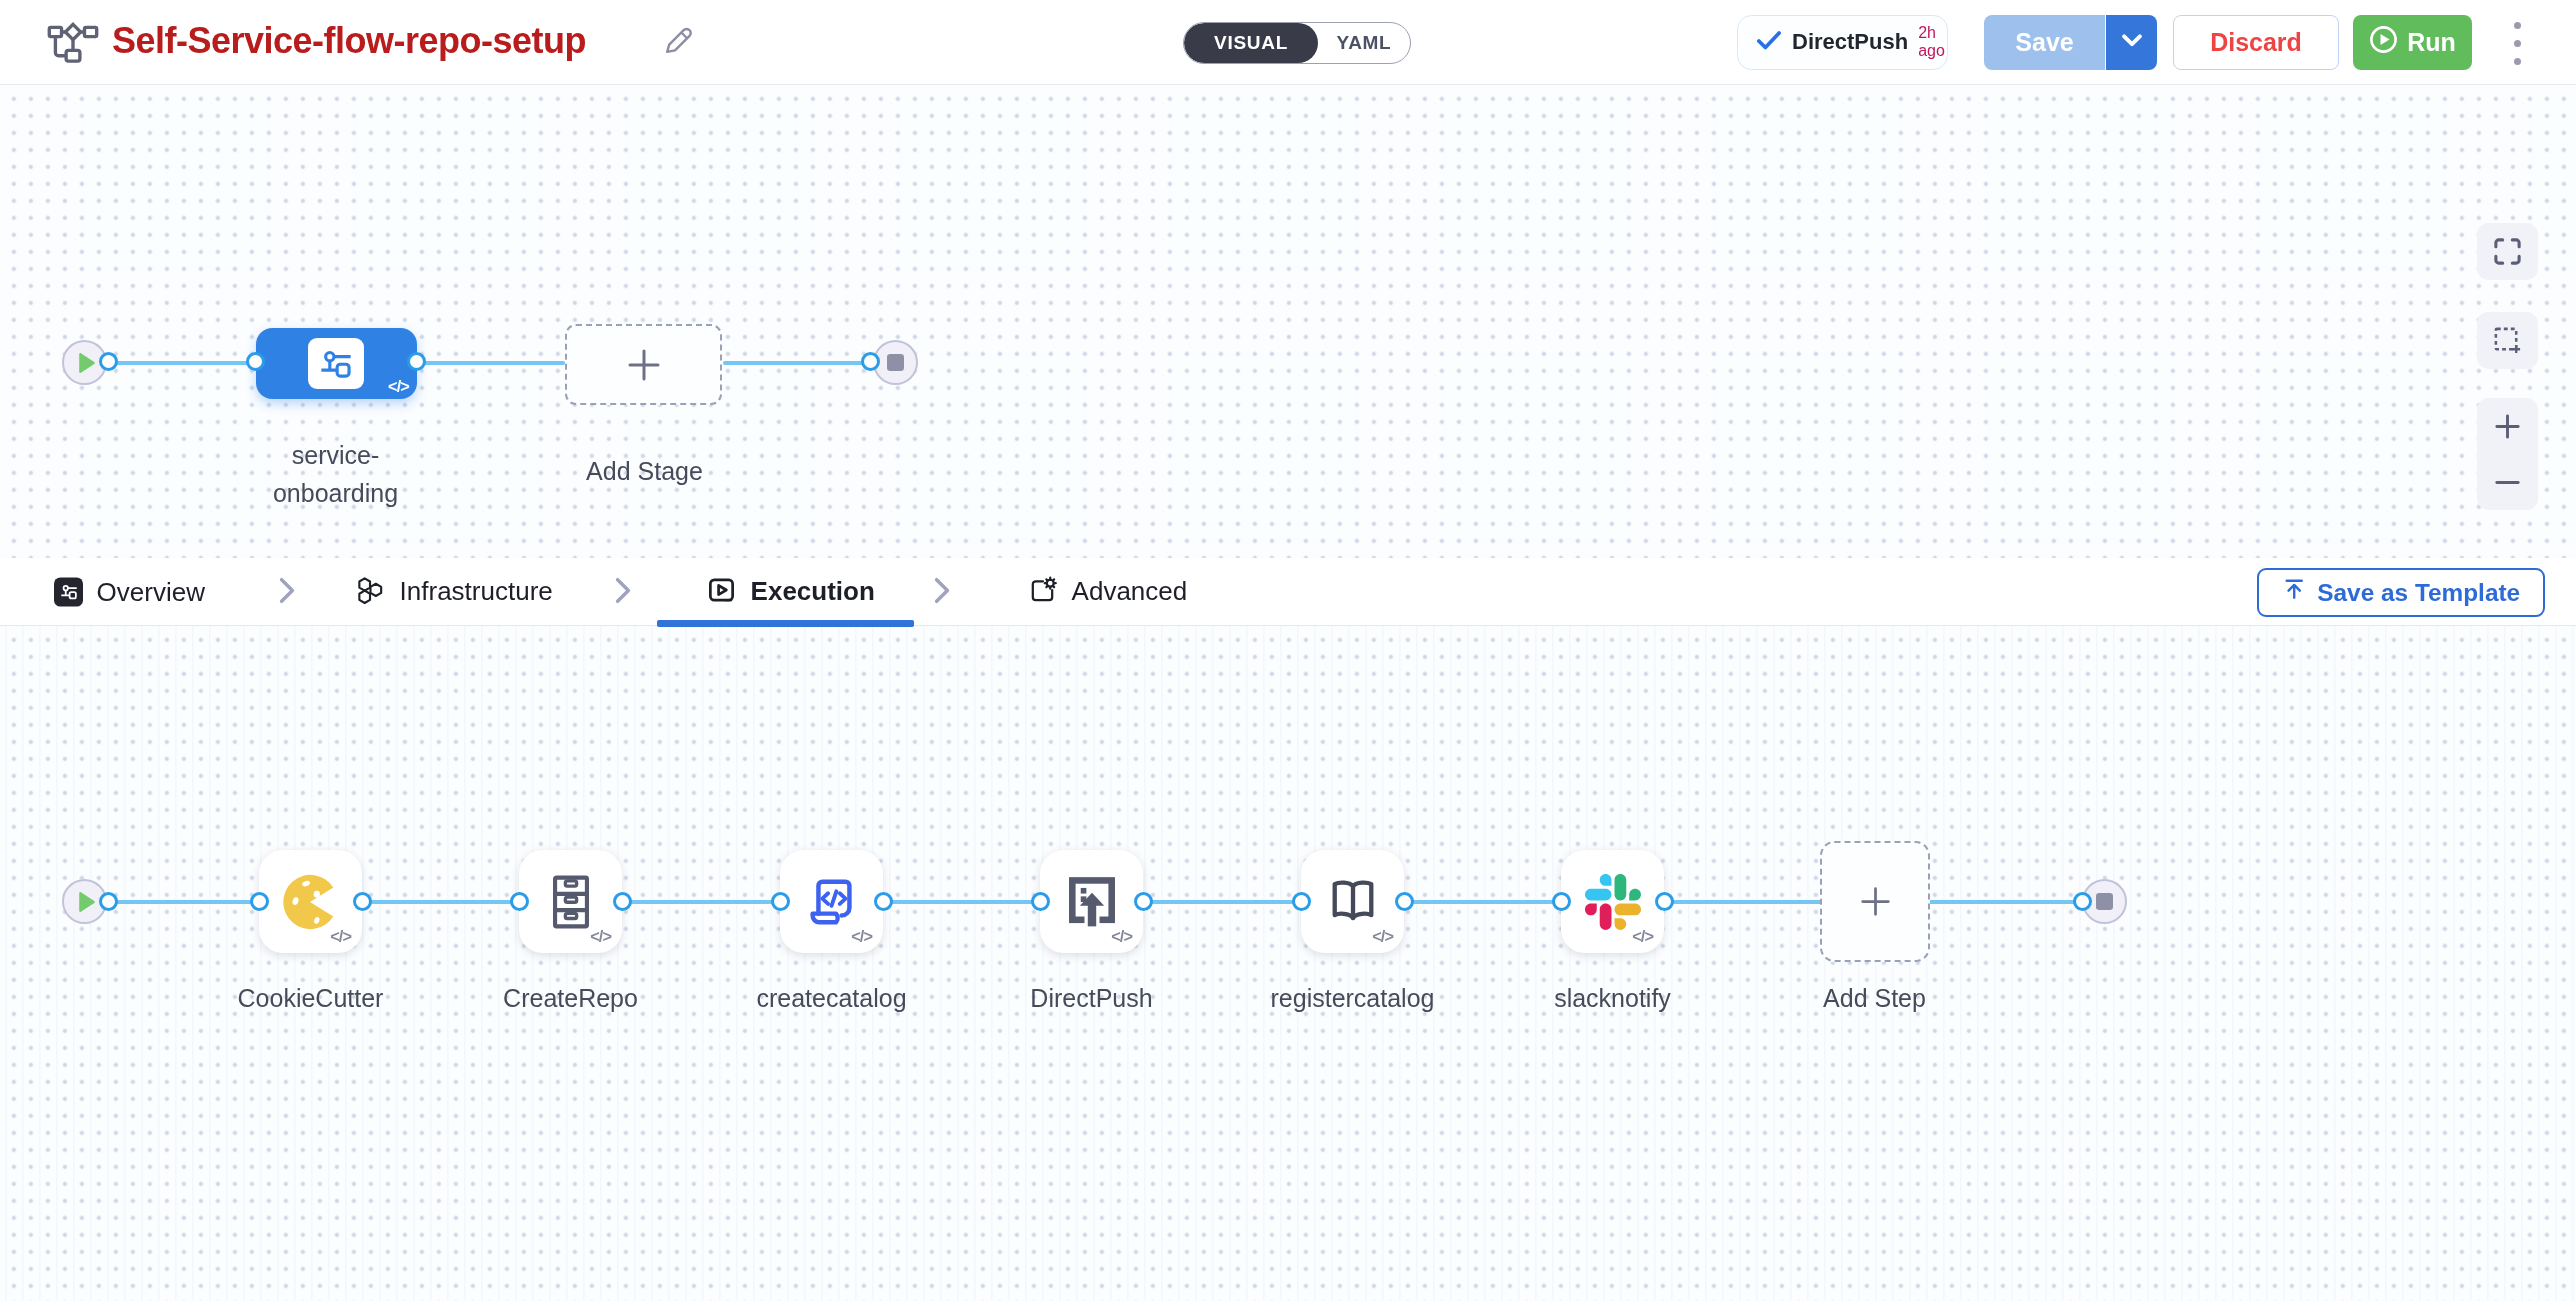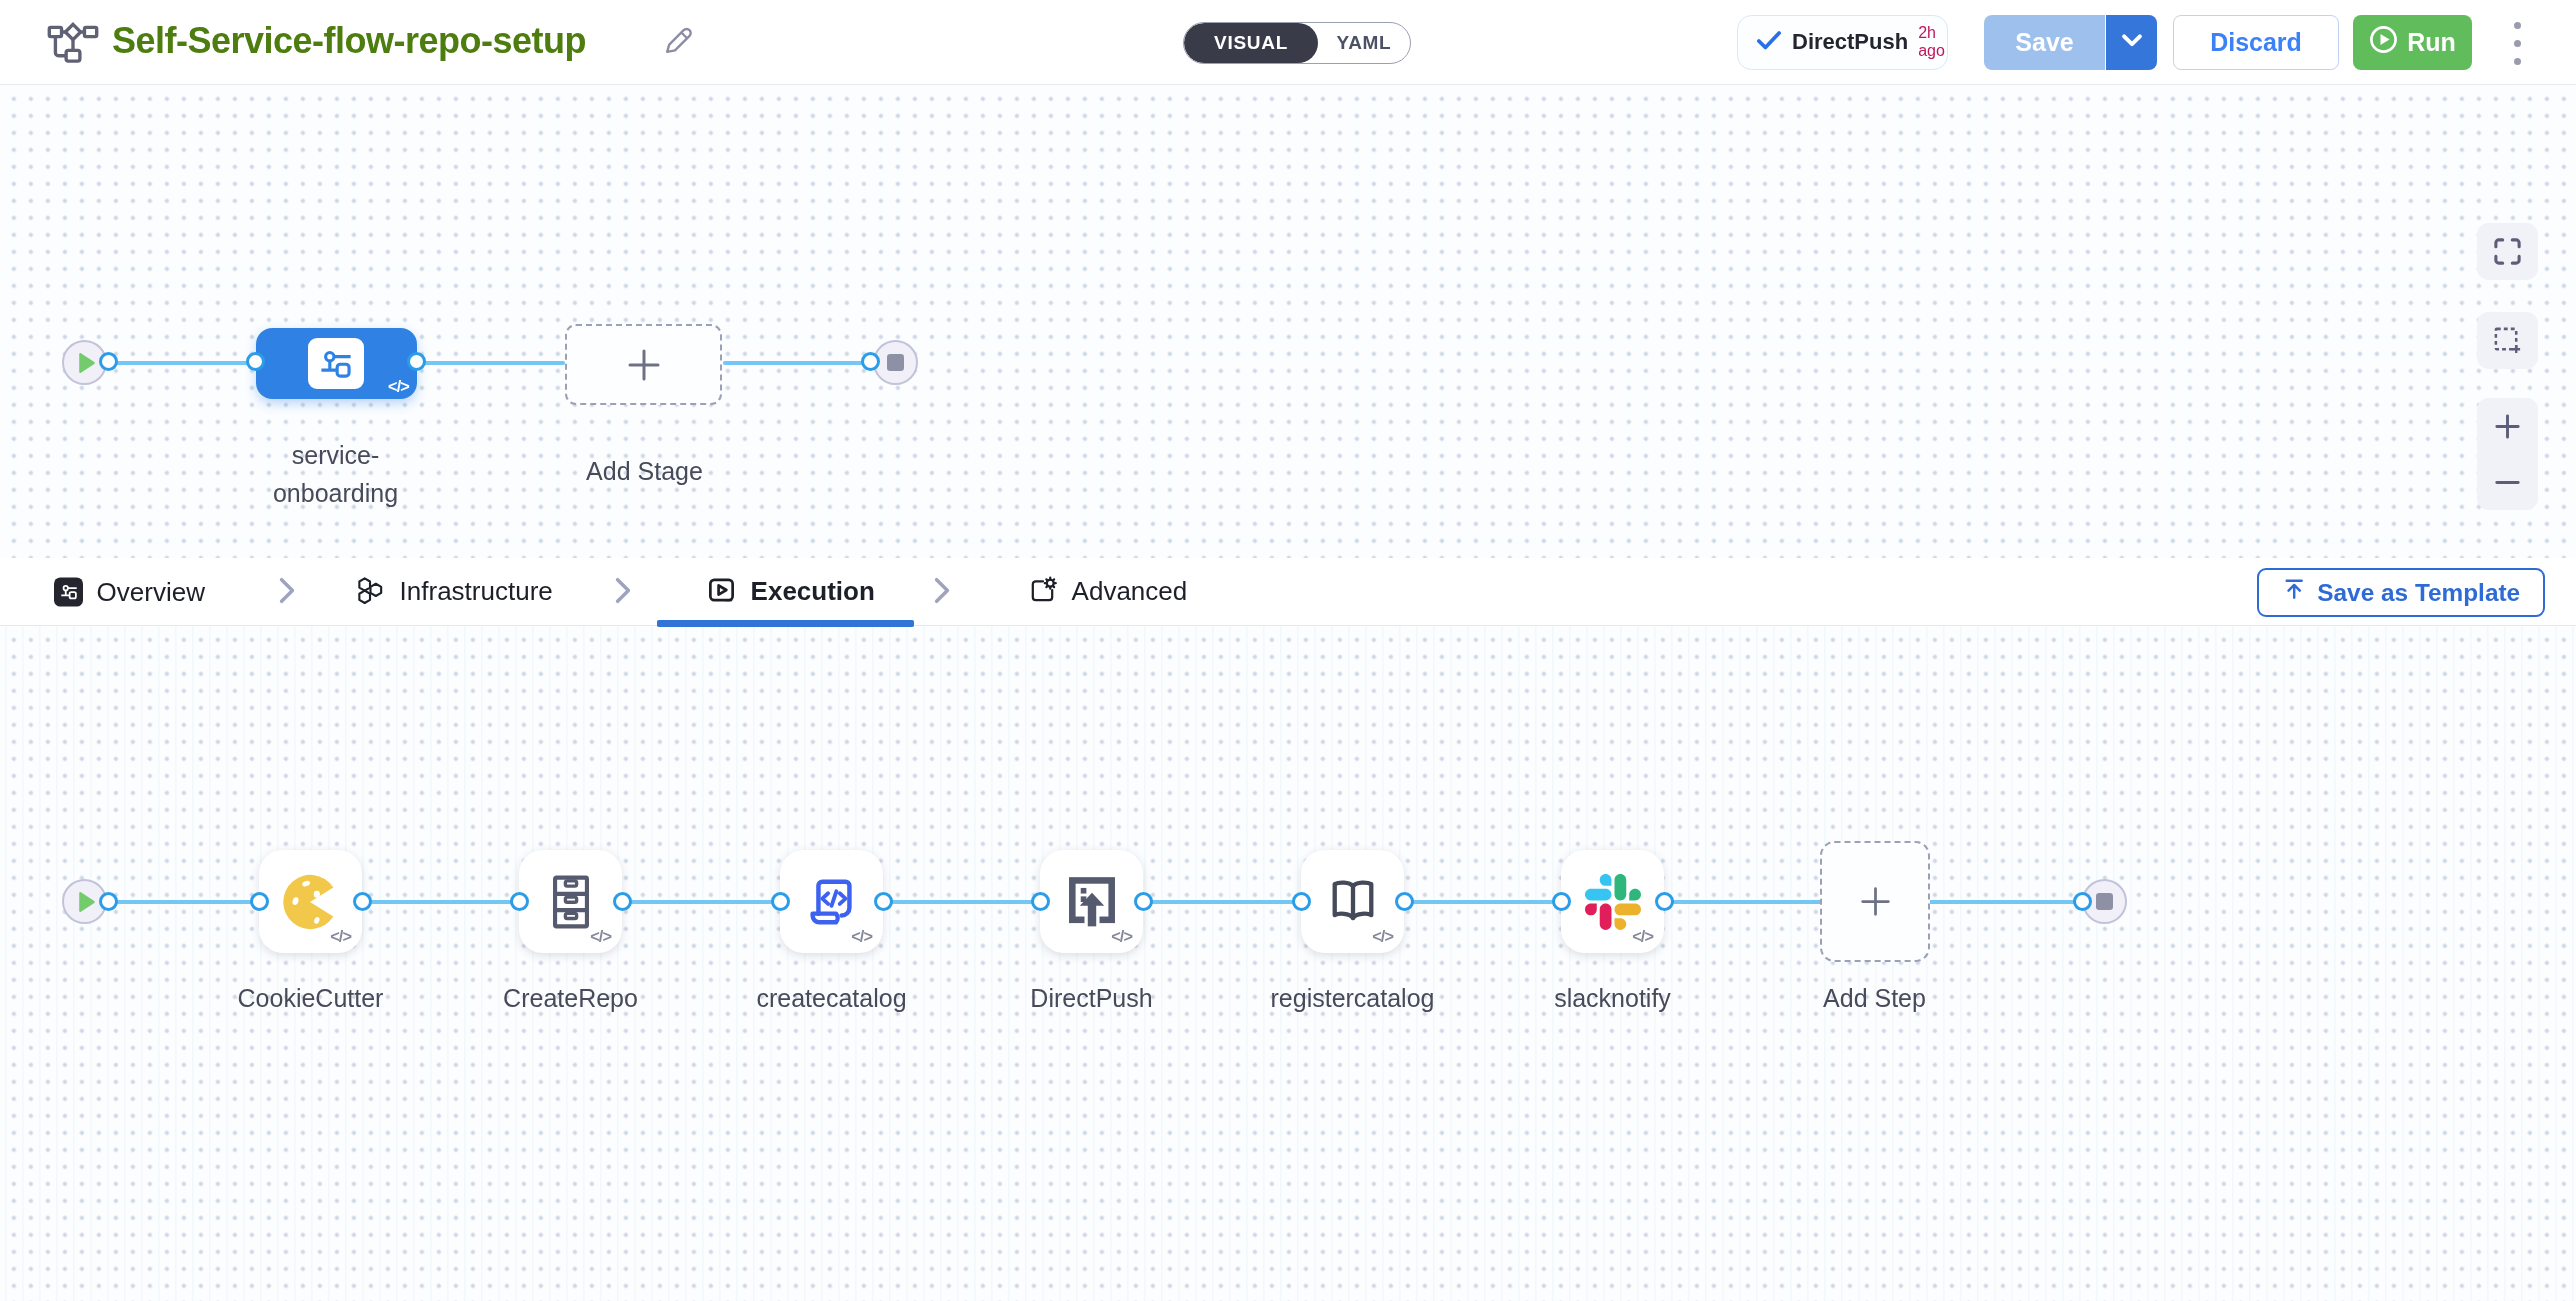--- a/index.html
+++ b/index.html
@@ -5,21 +5,21 @@
   * { margin:0; padding:0; box-sizing:border-box; }
   html,body { width:2576px; height:1302px; overflow:hidden; background:#fff;
     font-family:"Liberation Sans","DejaVu Sans",sans-serif; }
   #stage { position:relative; width:2576px; height:1302px; }
 
   
   .header { position:absolute; left:0; top:0; width:2576px; height:85px; background:#fff;
     border-bottom:1.8px solid #e7e9ee; z-index:30; }
   .flow-icon { position:absolute; left:47px; top:22px; }
   .page-title { position:absolute; left:112px; top:20px; font-size:36px; font-weight:700;
-    color:#4d7c0f; letter-spacing:-0.5px; }
+    color:#b91c1c; letter-spacing:-0.5px; }
   .pencil-btn { position:absolute; left:662px; top:23.5px; cursor:pointer; }
 
   .mode-toggle { position:absolute; left:1183px; top:22px; width:228px; height:42px;
     border:1.8px solid #9ba0b2; border-radius:22px; background:#fff; display:flex; overflow:hidden; }
   .mode-visual { width:134px; height:100%; background:#3a3b48; border-radius:21px;
     color:#fff; font-size:19px; font-weight:700; letter-spacing:0.7px;
     display:flex; align-items:center; justify-content:center; cursor:pointer; }
   .mode-yaml { flex:1; display:flex; align-items:center; justify-content:center;
     color:#4d5166; font-size:19px; font-weight:700; letter-spacing:0.7px; cursor:pointer; }
 
@@ -30,21 +30,21 @@
   .validated-time { font-size:16px; color:#be185d; }
 
   .save-split { position:absolute; left:1984px; top:14.5px; height:55px; display:flex;
     border-radius:8.1px; overflow:hidden; }
   .save-main { width:121px; height:100%; background:#9dc0ec; color:#fff; font-size:25px;
     font-weight:700; display:flex; align-items:center; justify-content:center; cursor:pointer; }
   .save-caret { width:52px; height:100%; background:#3576da; border-left:1.8px solid #fff;
     display:flex; align-items:center; justify-content:center; cursor:pointer; }
 
   .discard-btn { position:absolute; left:2173px; top:14.5px; width:166px; height:55px;
-    background:#fff; border:1.8px solid #bfd2f3; border-radius:8.1px; color:#3b82f6;
+    background:#fff; border:1.8px solid #bfd2f3; border-radius:8.1px; color:#ef4444;
     font-size:25px; font-weight:700; display:flex; align-items:center; justify-content:center;
     cursor:pointer; }
   .run-btn { position:absolute; left:2353px; top:14.5px; width:119px; height:55px;
     background:#61bc5b; border-radius:8.1px; color:#fff; font-size:25px; font-weight:700;
     display:flex; align-items:center; justify-content:center; gap:9px; cursor:pointer; }
   .kebab { position:absolute; left:2511px; top:22px; width:12.7px; height:43px; cursor:pointer;
     display:flex; flex-direction:column; align-items:center; justify-content:space-between; }
   .kebab span { width:7.2px; height:7.2px; border-radius:50%; background:#9a9cae; }
 
   

